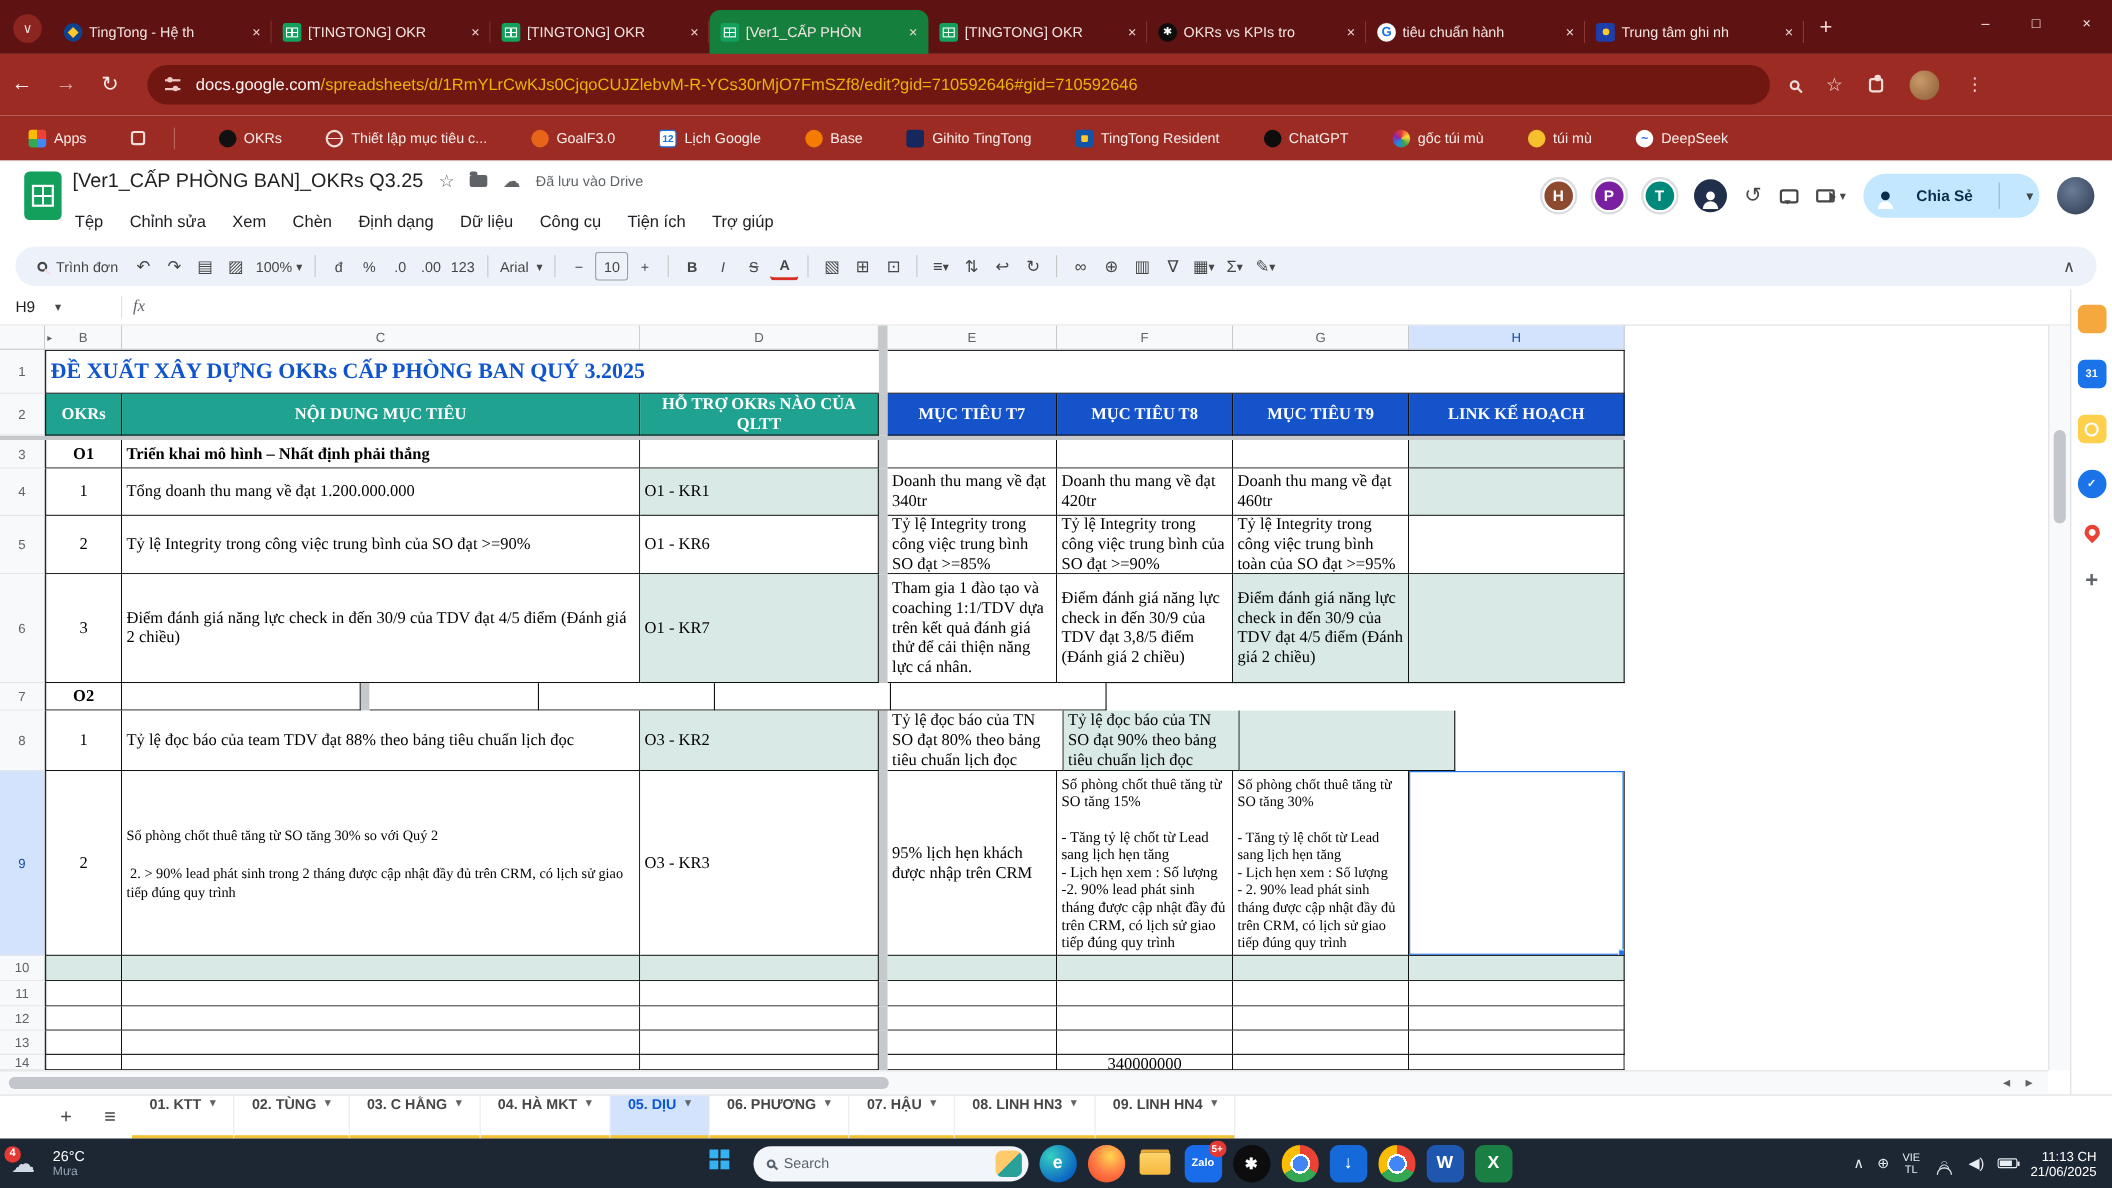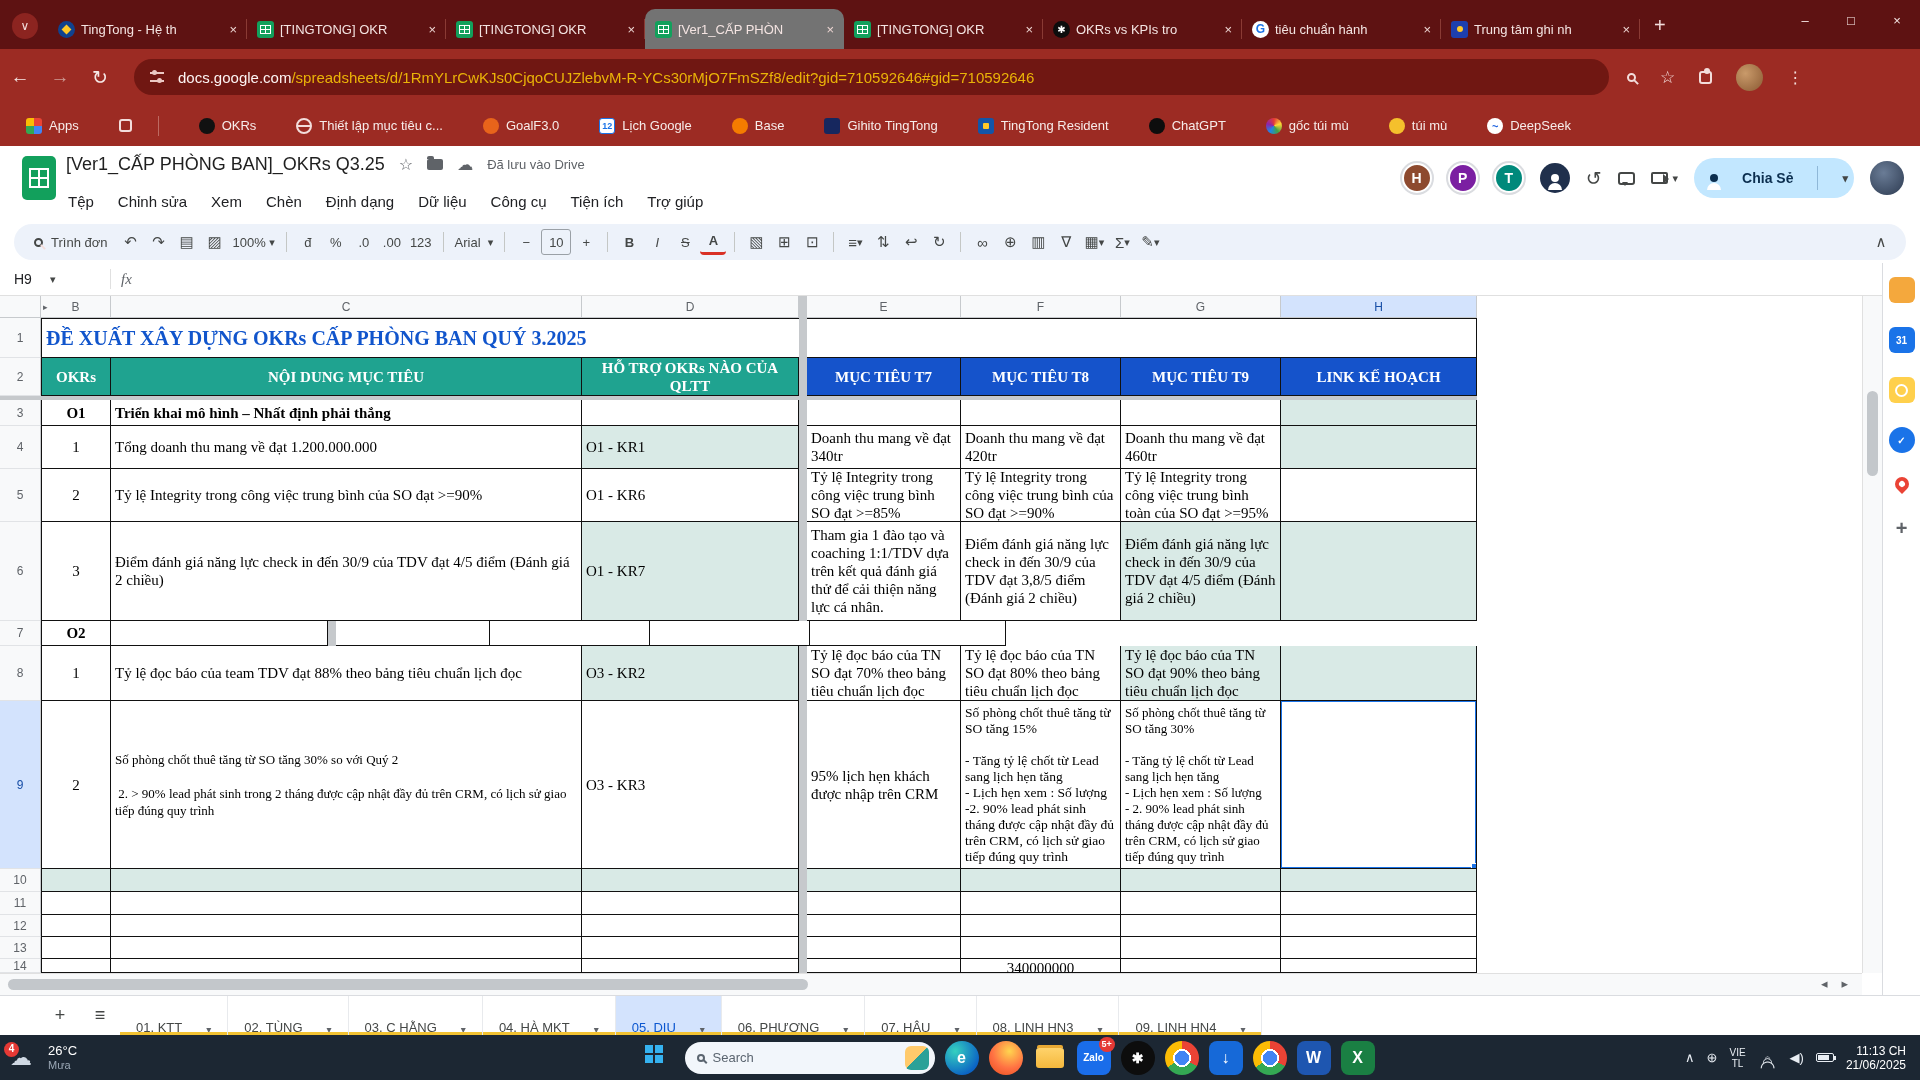--- a/index.html
+++ b/index.html
@@ -5,21 +5,21 @@
   *{margin:0;padding:0;box-sizing:border-box}
   body{font-family:"Liberation Sans",sans-serif}
   #screen{position:relative;width:1920px;height:1080px;background:#fff;overflow:hidden}
 
   
   #tabbar{position:absolute;top:0;left:0;width:1920px;height:49px;background:#5e1212;display:flex;align-items:flex-end}
   .tsearch{width:26px;height:26px;border-radius:50%;background:#8c2420;color:#f3dddb;display:flex;align-items:center;justify-content:center;font-size:12px;margin:0 10px 10px 12px;flex:none}
   .tabs{display:flex;align-items:flex-end;height:49px}
   .tab{width:199px;height:40px;display:flex;align-items:center;padding:0 10px;color:#f4e4e2;font-size:13px;position:relative;flex:none;overflow:hidden}
   .tab:not(.active)::after{content:"";position:absolute;right:0;top:10px;height:20px;width:1px;background:#8a3a34}
-  .tab.active{background:#737373;border-radius:10px 10px 0 0}
+  .tab.active{background:#15803d;border-radius:10px 10px 0 0}
   .tab .ttl{flex:1;white-space:nowrap;overflow:hidden;margin:0 6px;font-family:"Liberation Sans",sans-serif}
   .tab .tx{font-size:13px;color:#eed7d4;flex:none}
   .fav{width:17px;height:17px;flex:none;border-radius:3px;position:relative;display:flex;align-items:center;justify-content:center}
   .fav-tt{background:#10428f;border-radius:50%}
   .fav-tt::after{content:"";width:7px;height:7px;background:#ffc928;transform:rotate(45deg)}
   .fav-sheets{background:#12a05c}
   .fav-sheets::after{content:"";position:absolute;inset:4px 3px;border:1.4px solid #fff;background:linear-gradient(to right,transparent 44%,#fff 44%,#fff 56%,transparent 56%),linear-gradient(to bottom,transparent 44%,#fff 44%,#fff 56%,transparent 56%)}
   .fav-gpt{background:#0d0d0d;border-radius:50%;color:#fff;font-size:10px}
   .fav-g{background:#fff;border-radius:50%;color:#1a73e8;font-weight:bold;font-size:12px}
   .fav-center{background:#1d3fae;border-radius:3px}
@@ -146,21 +146,21 @@
   .sic.keep{background:#ffd04c}
   .sic.keep::after{content:"";width:9px;height:9px;border:2px solid #fff;border-radius:50%}
   .sic.tasks{background:#1a73e8;border-radius:50%}
   .pin{width:14px;height:14px;background:#ea4335;border-radius:50% 50% 50% 0;transform:rotate(-45deg);position:relative}
   .pin::after{content:"";position:absolute;inset:4px;background:#fff;border-radius:50%}
   .sic.plus{color:#5f6368;font-size:20px}
 
   
   #stabs{position:absolute;top:995px;left:0;width:1920px;height:40px;background:#fff;border-top:1px solid #dadce0;display:flex;align-items:stretch;padding-left:40px}
   .sbtn{width:40px;display:flex;align-items:center;justify-content:center;color:#444746;font-size:18px}
-  .stab{display:flex;align-items:flex-end;gap:24px;padding:0 16px;font-size:13px;font-weight:normal;color:#444746;position:relative;border-right:1px solid #e8eaed}
+  .stab{display:flex;align-items:flex-start;gap:8px;padding:0 16px;font-size:13px;font-weight:bold;color:#444746;position:relative;border-right:1px solid #e8eaed}
   .stab .ybar{position:absolute;bottom:0;left:0;right:0;height:3px;background:#f2c232}
   .stab.active{background:#d3e3fd;color:#0b57d0}
   .stab .tcaret{font-size:10px;color:#5f6368}
 
   
   #taskbar{position:absolute;top:1035px;left:0;width:1920px;height:45px;background:#1c2733;display:flex;align-items:center}
   #weather{display:flex;align-items:center;gap:8px;padding-left:10px;width:330px}
   .wicon{position:relative;width:30px;height:24px;color:#cfd8e3;font-size:22px;line-height:24px}
   .wbadge{position:absolute;top:-4px;left:-6px;background:#e53935;color:#fff;font-size:10px;width:15px;height:15px;border-radius:50%;display:flex;align-items:center;justify-content:center;font-weight:bold}
   .wtxt{display:flex;flex-direction:column;line-height:14px}
@@ -532,21 +532,20 @@
       <div class="cell wG"></div>
       <div class="cell wH"></div>
     </div>
 
     <div class="grow" style="height:55px">
       <div class="rn">8</div>
       <div class="cell first ctr wB">1</div>
       <div class="cell wC">Tỷ lệ đọc báo của team TDV đạt 88% theo bảng tiêu chuẩn lịch đọc</div>
       <div class="cell teal wD">O3 - KR2</div>
       <div class="fz"></div>
-      <div class="cell wE">Tỷ lệ đọc báo của TN SO đạt 70% theo bảng tiêu chuẩn lịch đọc</div>
       <div class="cell wF">Tỷ lệ đọc báo của TN SO đạt 80% theo bảng tiêu chuẩn lịch đọc</div>
       <div class="cell teal wG">Tỷ lệ đọc báo của TN SO đạt 90% theo bảng tiêu chuẩn lịch đọc</div>
       <div class="cell teal wH"></div>
     </div>
 
     <div class="grow" style="height:168px">
       <div class="rn hi">9</div>
       <div class="cell first ctr wB">2</div>
       <div class="cell pre wC" style="font-size:13px;line-height:17px">Số phòng chốt thuê tăng từ SO tăng 30% so với Quý 2
 

